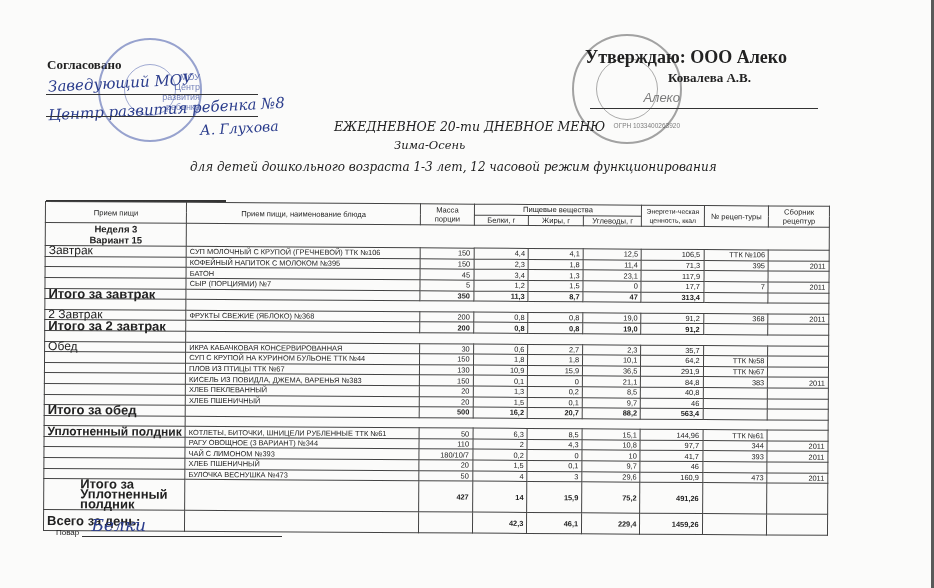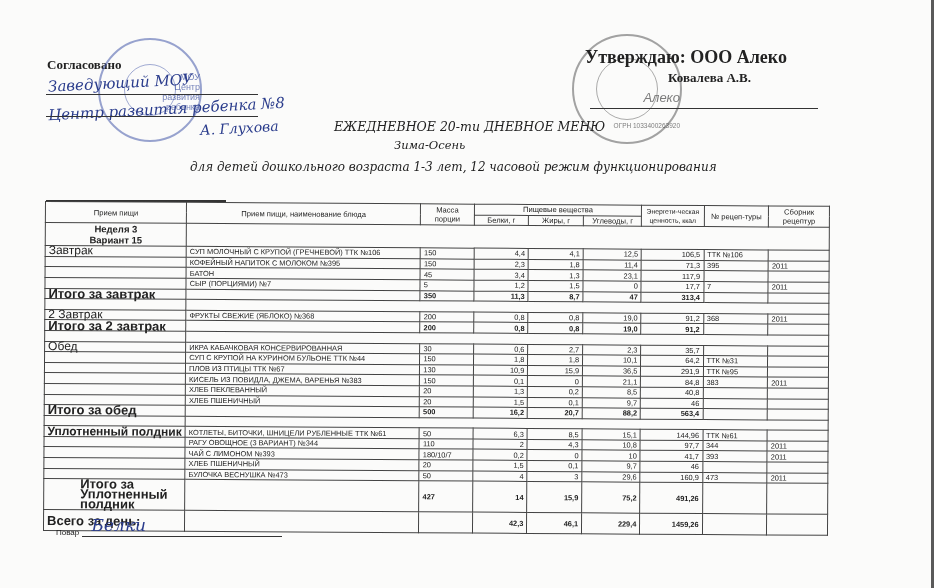--- a/index.html
+++ b/index.html
@@ -14,21 +14,21 @@
   .stamp2 { border-color:rgba(90,90,90,0.55); }
   .stamp2 .inner { border-color:rgba(90,90,90,0.5); }
   .stamp2 .txt { color:rgba(70,70,70,0.7); }
   .approve-right { position:absolute; left:585px; top:47px; font-family:"Liberation Serif", serif; font-weight:bold; font-size:18px; }
   .approve-name { position:absolute; left:668px; top:70px; font-family:"Liberation Serif", serif; font-weight:bold; font-size:13px; }
   .title { position:absolute; font-family:"DejaVu Serif", serif; font-style:italic; font-size:12.5px; white-space:nowrap; }
   table.menu { position:absolute; left:45px; top:201px; width:785px; border-collapse:collapse; font-size:7.4px; transform:rotate(0.35deg); transform-origin:left top; }
   table.menu td, table.menu th { border:1px solid #444; padding:0 3px; height:9.6px; line-height:9px; white-space:nowrap; }
   table.menu th { font-weight:normal; text-align:center; font-size:7.6px; }
   .num { text-align:right; }
-  .ctr { text-align:left;margin-left:45px; }
+  .ctr { text-align:right;margin-left:45px; }
   .bold { font-weight:bold; }
   .meal { font-size:12px; }
   .week { text-align:center; font-size:9.5px; font-weight:bold; }
   .total-label { font-size:13px; font-weight:bold; }
   .cook { position:absolute; left:56px; top:527px; font-size:8px; }
 </style>
 </head>
 <body>
 
 <div class="edge"></div>
@@ -194,32 +194,32 @@
         <td class="ctr"></td>
       </tr>
       <tr>
         <td class="meal"></td>
         <td>СУП С КРУПОЙ НА КУРИНОМ БУЛЬОНЕ ТТК №44</td>
         <td class="ctr">150</td>
         <td class="num">1,8</td>
         <td class="num">1,8</td>
         <td class="num">10,1</td>
         <td class="num">64,2</td>
-        <td class="ctr">ТТК №31</td>
+        <td class="ctr">ТТК №58</td>
         <td class="ctr"></td>
       </tr>
       <tr>
         <td class="meal"></td>
         <td>ПЛОВ ИЗ ПТИЦЫ ТТК №67</td>
         <td class="ctr">130</td>
         <td class="num">10,9</td>
         <td class="num">15,9</td>
         <td class="num">36,5</td>
         <td class="num">291,9</td>
-        <td class="ctr">ТТК №95</td>
+        <td class="ctr">ТТК №67</td>
         <td class="ctr"></td>
       </tr>
       <tr>
         <td class="meal"></td>
         <td>КИСЕЛЬ ИЗ ПОВИДЛА, ДЖЕМА, ВАРЕНЬЯ №383</td>
         <td class="ctr">150</td>
         <td class="num">0,1</td>
         <td class="num">0</td>
         <td class="num">21,1</td>
         <td class="num">84,8</td>

